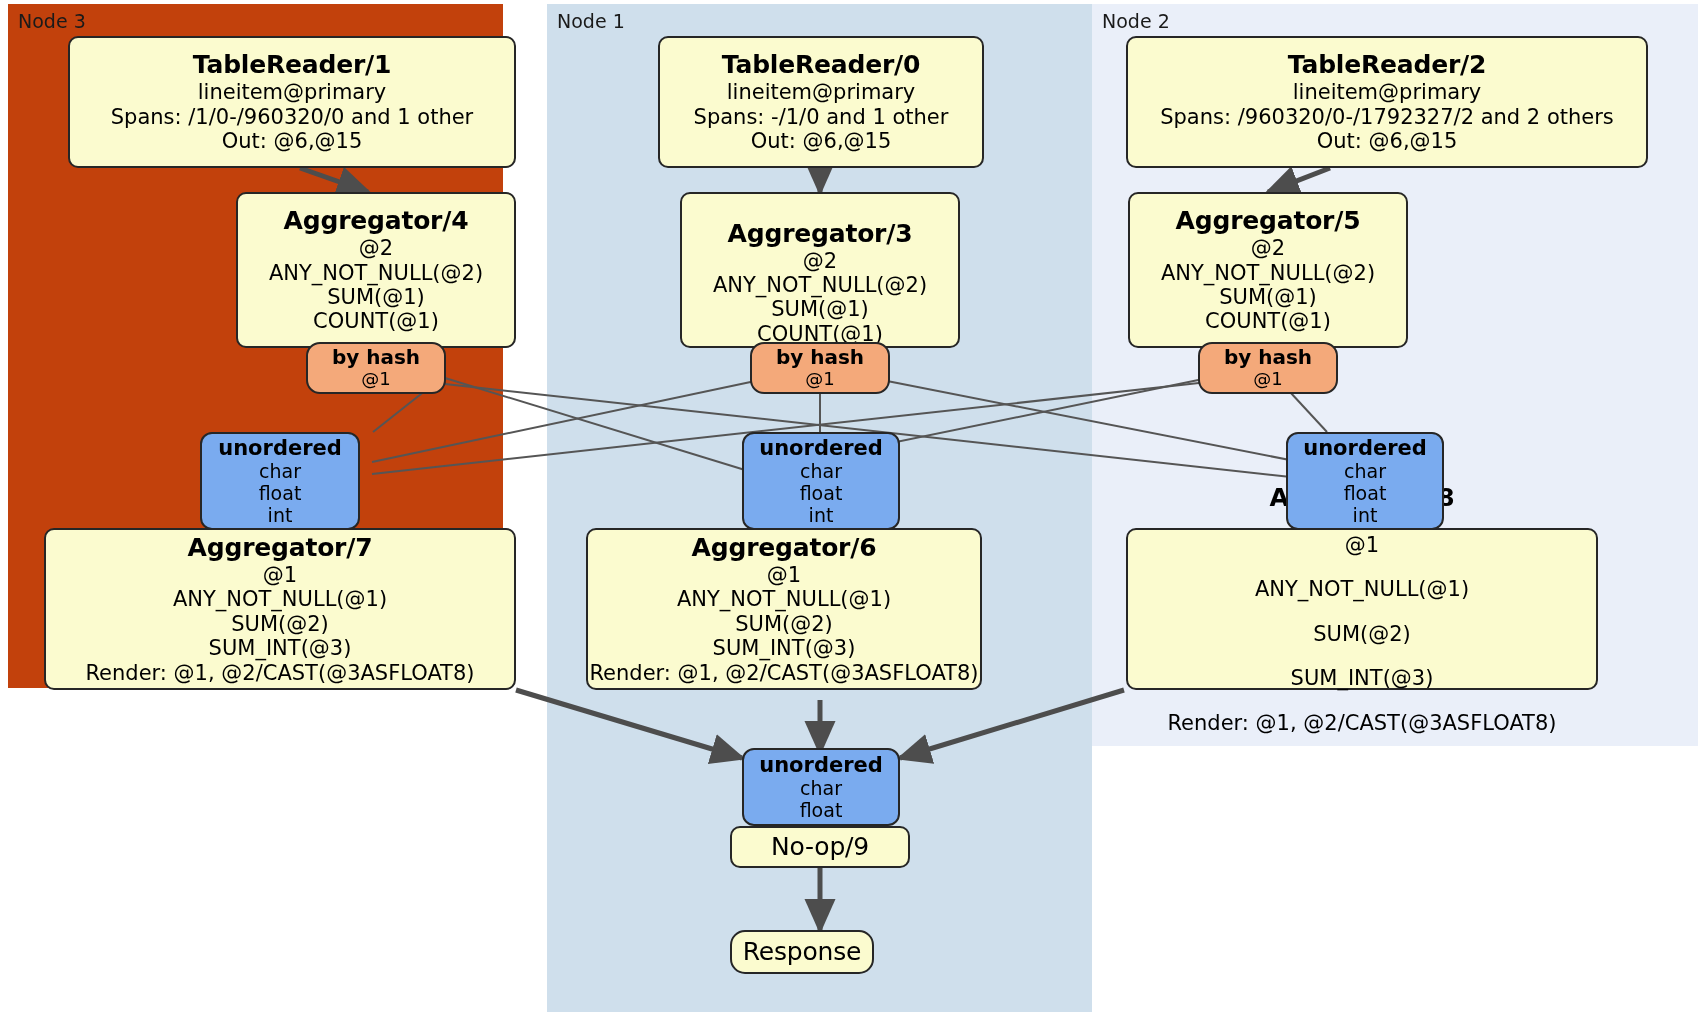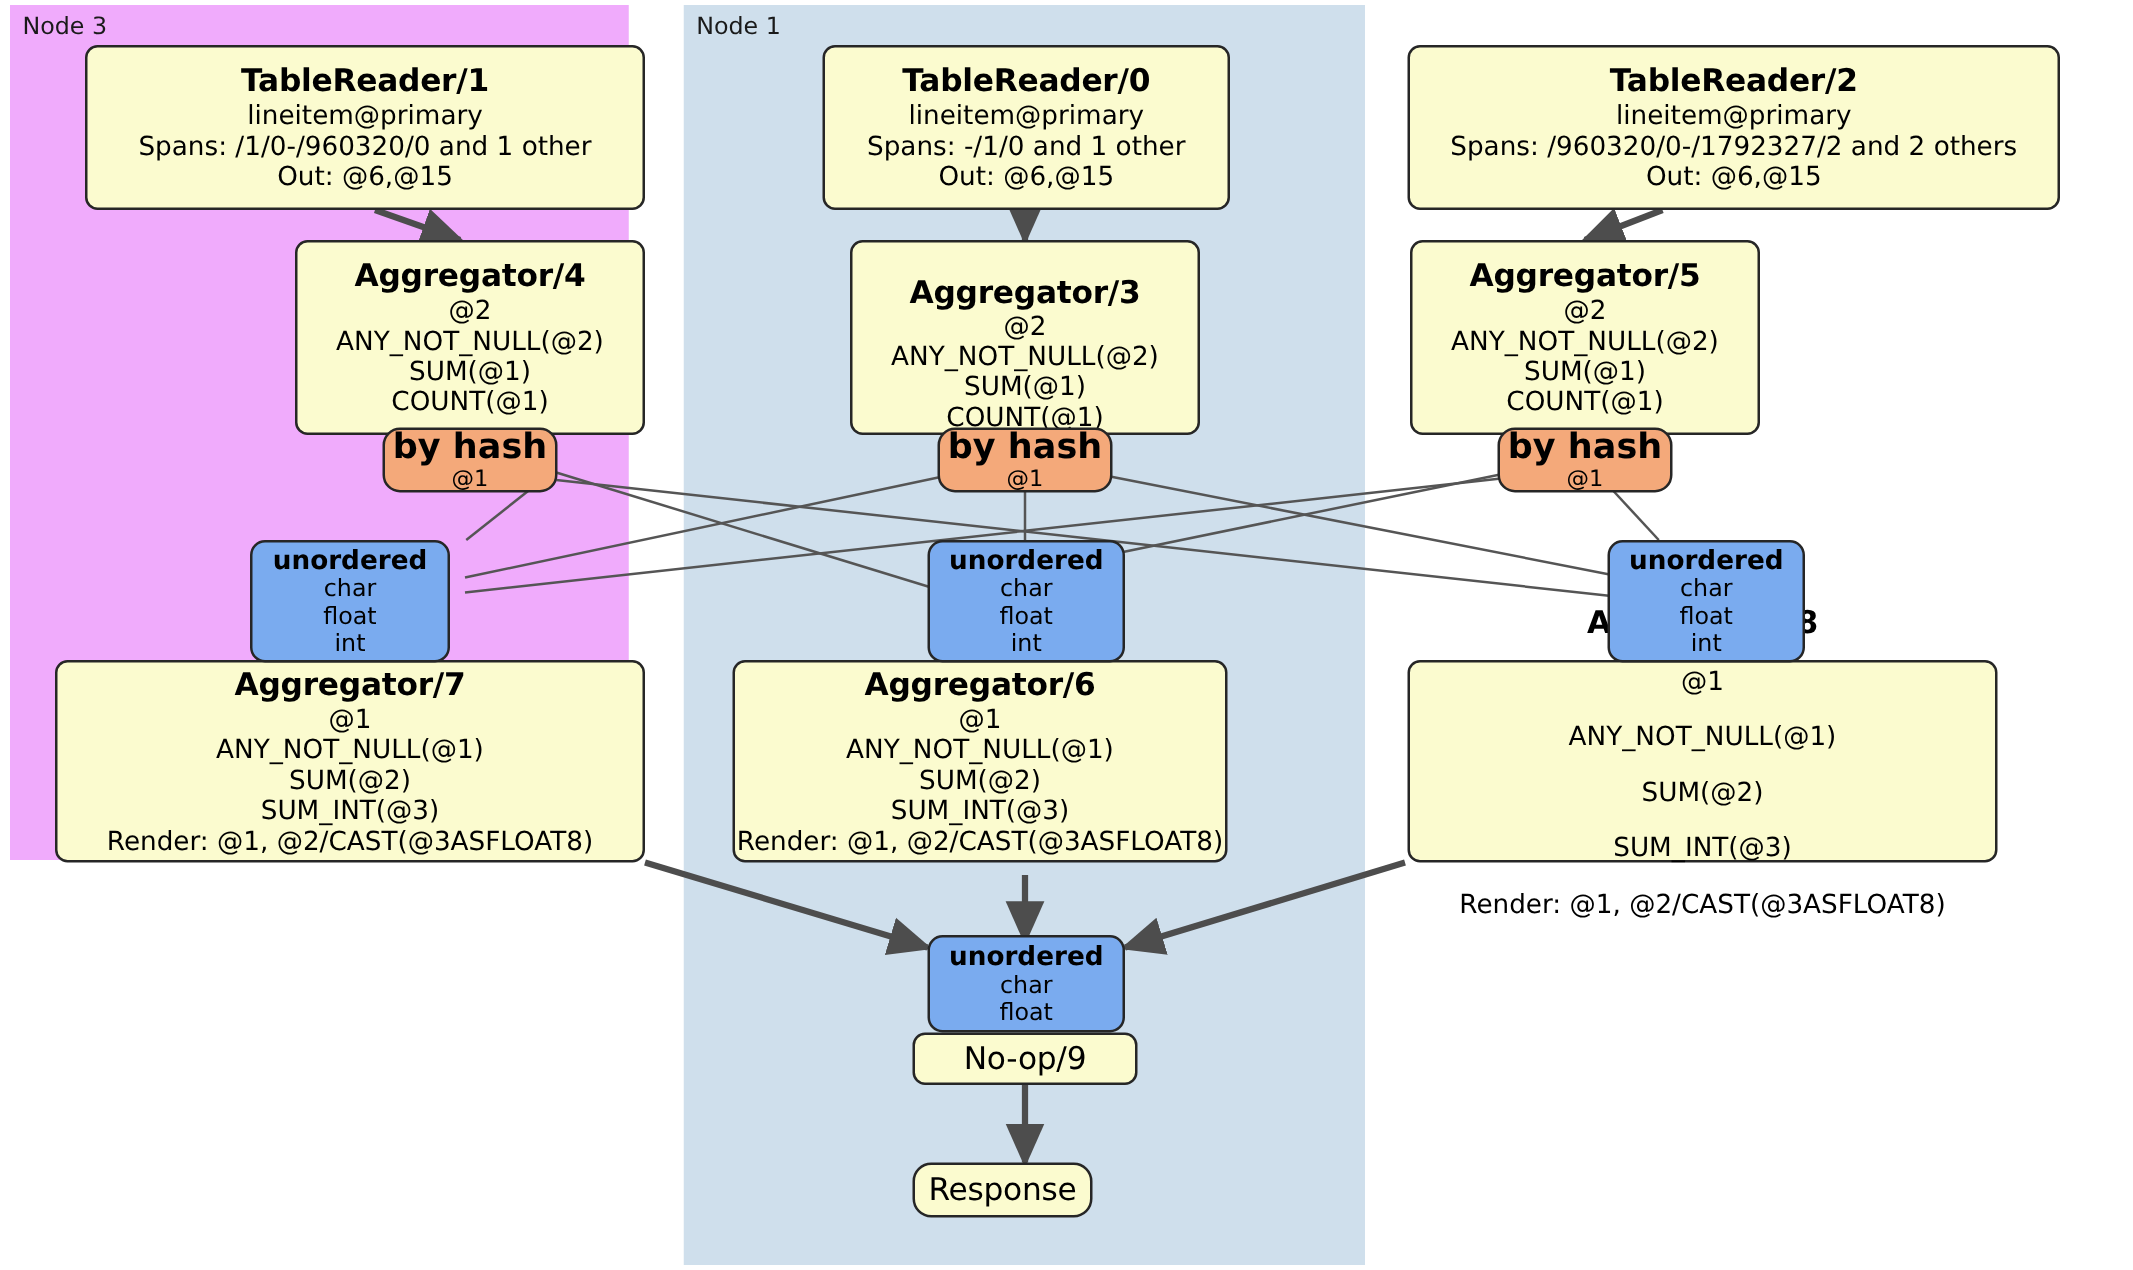--- a/index.html
+++ b/index.html
@@ -76,43 +76,46 @@
     font-size: 19px;
   }
   .hashbox {
     background: #f4a97a;
     color: #000000;
     border-radius: 14px;
     z-index: 6;
   }
   .hashbox .title {
     font-weight: bold;
-    font-size: 28px;
+    font-size: 20px;
   }
   .hashbox .detail {
     font-size: 18px;
   }
   .small-proc .title {
     font-weight: normal;
     font-size: 25px;
   }
 </style>
 </head>
 <body>
 
 <div id="canvas">
 
-  <div class="node-panel" style="left:8px; top:4px; width:495px; height:684px; background:#f0abfc;">
+  <div class="node-panel" style="left:8px; top:4px; width:495px; height:684px; background:#c2410c;">
     <div class="panel-label">Node 3</div>
   </div>
 
   <div class="node-panel" style="left:547px; top:4px; width:545px; height:1008px; background:#cfdfec;">
     <div class="panel-label">Node 1</div>
   </div>
 
+  <div class="node-panel" style="left:1092px; top:4px; width:606px; height:742px; background:#eaeff9;">
+    <div class="panel-label">Node 2</div>
+  </div>
 
   <svg class="layer" style="z-index:2;">
     <defs>
       <marker id="arrowThick" markerWidth="9" markerHeight="9" refX="6.2" refY="3.4" orient="auto" markerUnits="strokeWidth">
         <path d="M0,0.3 L7,3.4 L0,6.5 z" fill="#4d4d4d"></path>
       </marker>
     </defs>
 
     <path d="M 300,168 L 368,192" stroke="#4d4d4d" stroke-width="5" fill="none" marker-end="url(#arrowThick)"></path>
     <path d="M 820,168 L 820,192" stroke="#4d4d4d" stroke-width="5" fill="none" marker-end="url(#arrowThick)"></path>

